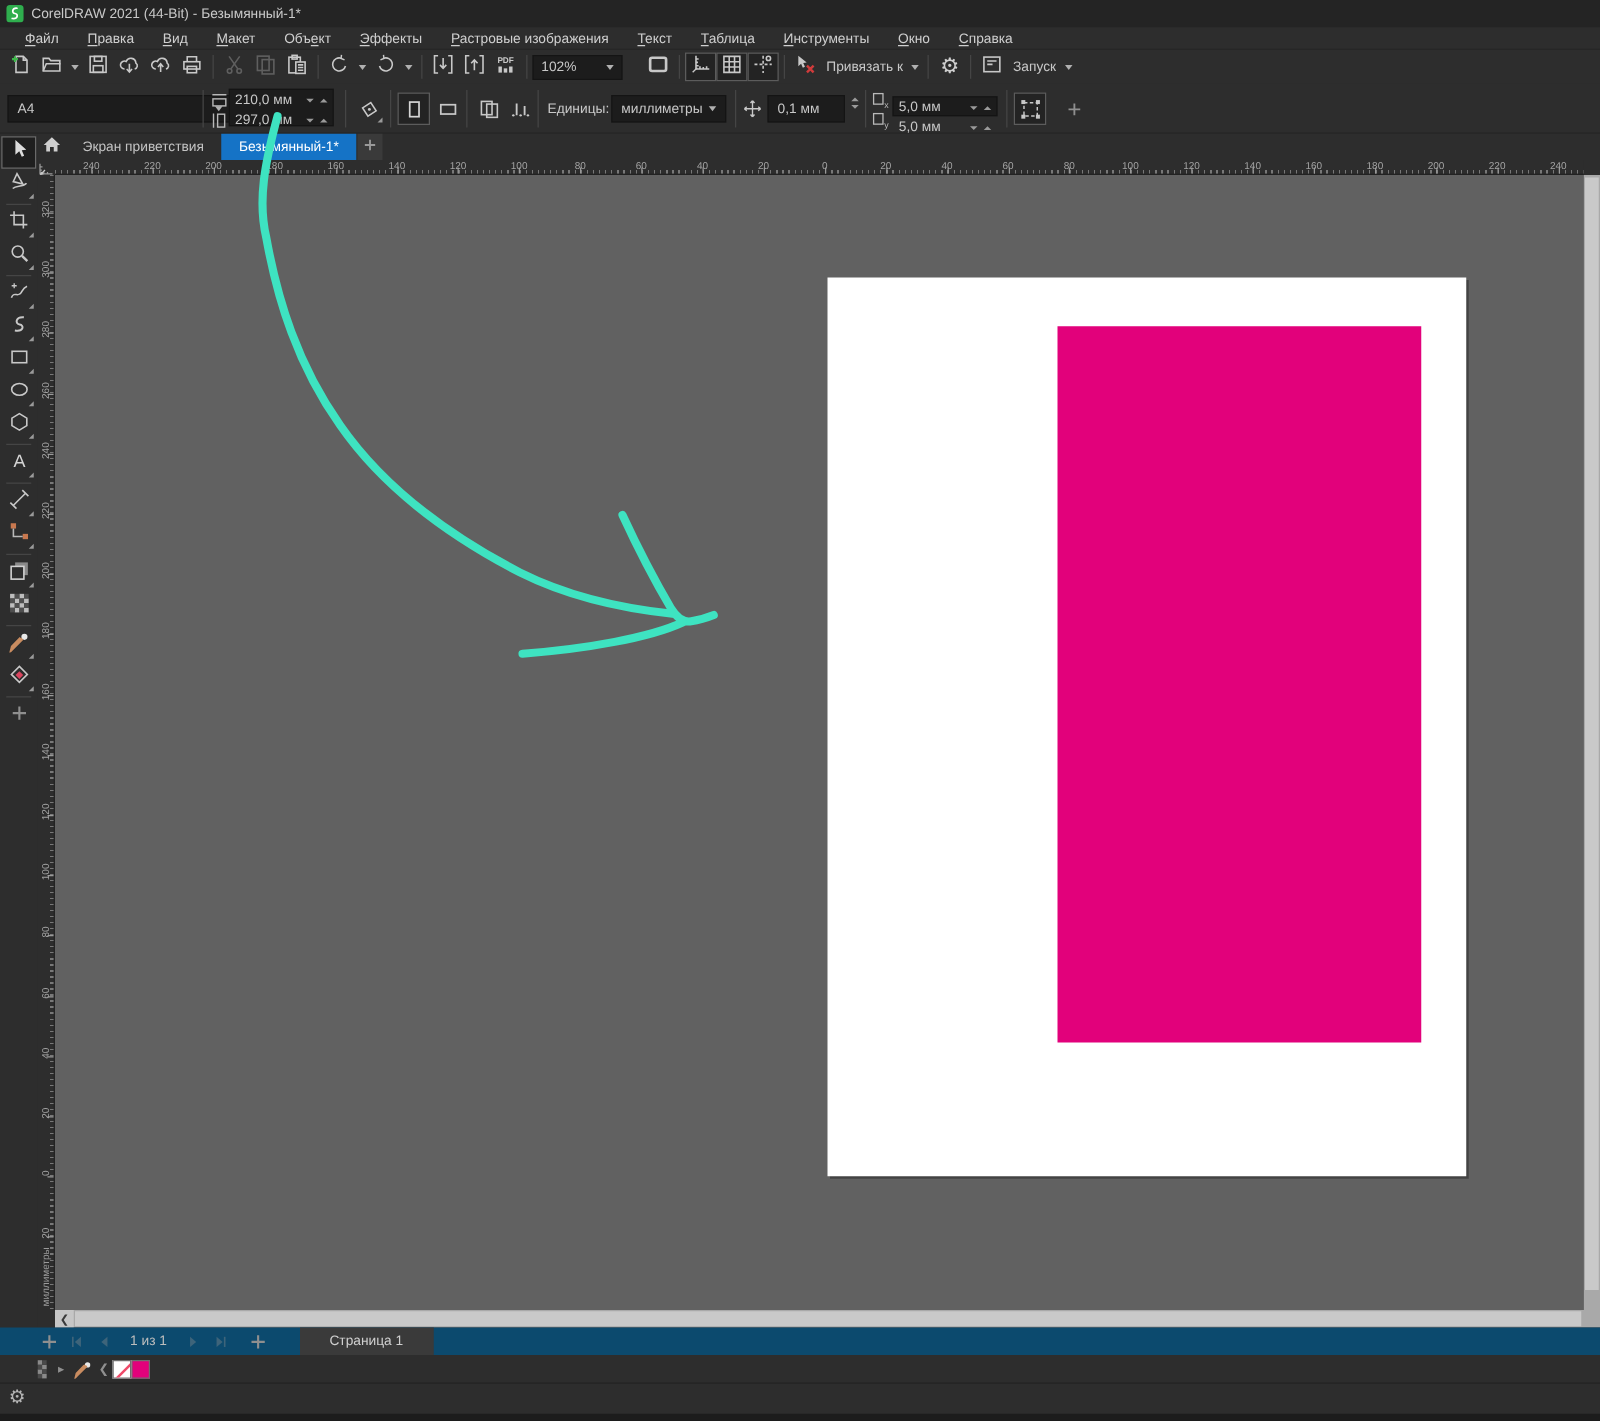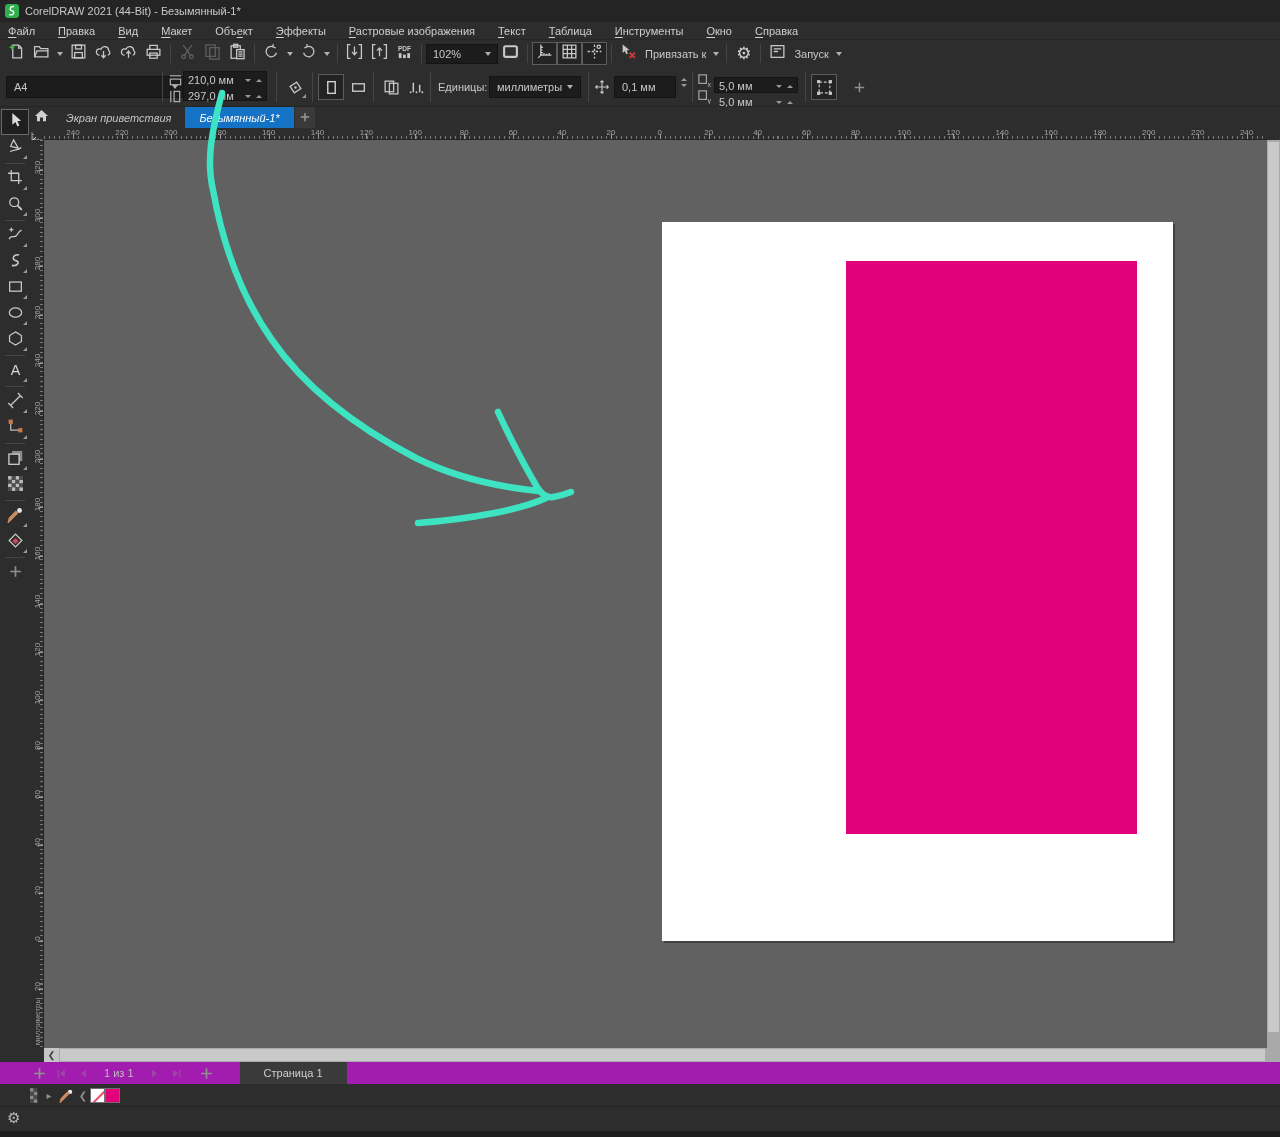--- a/index.html
+++ b/index.html
@@ -8,21 +8,21 @@
        -webkit-font-smoothing:antialiased;}
   .abs{position:absolute;}
 
   
   .titlebar{left:0;top:0;width:1280px;height:22px;background:#242424;
             display:flex;align-items:center;font-size:11px;color:#c9c9c9;}
   .app-logo{width:14px;height:14px;margin:0 6px 0 5px;display:inline-block;}
   
   .menubar{left:0;top:22px;width:1280px;height:18px;background:#2d2d2d;
            border-bottom:1px solid #262626;display:flex;align-items:center;
-           font-size:11px;color:#cfcfcf;padding-left:0;box-sizing:border-box;}
+           font-size:11px;color:#cfcfcf;padding-left:12px;box-sizing:border-box;}
   .menu-item{padding:0 8px;margin-right:7px;cursor:default;white-space:nowrap;}
   .menu-item u{text-underline-offset:2px;}
 
   
   .toolbar{left:0;top:40px;width:1280px;height:27px;background:#2d2d2d;
            display:flex;align-items:center;padding-left:4px;box-sizing:border-box;}
   .tb-btn{width:25px;height:23px;display:flex;align-items:center;justify-content:center;flex:0 0 auto;border:1px solid transparent;box-sizing:border-box;}
   .tb-btn.pressed{border-color:#5c5c5c;background:#232323;}
   .tb-btn.disabled{opacity:.32;}
   .tb-sep{width:1px;height:19px;background:#454545;margin:0 4px;flex:0 0 auto;}
@@ -46,21 +46,21 @@
   .valrow .spin{margin-left:auto;display:flex;gap:5px;align-items:center;}
   .mini-icon{position:absolute;width:15px;height:15px;}
   .pb-btn{position:absolute;width:26px;height:26px;top:7px;display:flex;align-items:center;justify-content:center;
           border:1px solid transparent;box-sizing:border-box;}
   .pb-btn.pressed{border-color:#5c5c5c;background:#232323;}
   .flyout-mark{position:absolute;right:1px;bottom:1px;width:0;height:0;
                border-left:4px solid transparent;border-bottom:4px solid #9a9a9a;}
   .vspin{position:absolute;display:flex;flex-direction:column;gap:3px;align-items:center;}
 
   
-  .tabbar{left:30px;top:107px;width:1250px;height:21px;background:#2d2d2d;display:flex;align-items:stretch;font-style:italic;}
+  .tabbar{left:30px;top:107px;width:1250px;height:21px;background:#2d2d2d;display:flex;align-items:stretch;}
   .home-btn{width:22px;display:flex;align-items:center;justify-content:center;}
   .doc-tab{display:flex;align-items:center;padding:0 14px;font-size:11px;color:#c3c3c3;white-space:nowrap;}
   .doc-tab.active{color:#fff;}
   .newtab-btn{width:20px;margin-left:1px;background:#3a3a3a;display:flex;align-items:center;justify-content:center;}
 
   
   .ruler-corner{left:30px;top:128px;width:14px;height:12px;background:#2d2d2d;}
   .ruler-h{left:44px;top:128px;width:1223px;height:12px;background:#2d2d2d;border-bottom:1px solid #222;overflow:hidden;box-sizing:border-box;}
   .ruler-h .minor{position:absolute;left:0;bottom:0;width:100%;height:3px;
      background:repeating-linear-gradient(to right,#787878 0 1px,transparent 1px 4.89px);}
@@ -90,21 +90,21 @@
   .hscroll{left:44px;top:1048px;width:1236px;height:14px;background:#a9a9a9;}
   .hscroll .sbtn{position:absolute;left:0;top:0;width:15px;height:14px;background:#c6c6c6;display:flex;align-items:center;justify-content:center;
                  color:#3a3a3a;font-size:9px;line-height:1;}
   .hscroll .thumb{position:absolute;left:16px;top:1px;width:1205px;height:12px;background:#c9c9c9;}
   .scroll-corner{left:30px;top:1048px;width:14px;height:14px;background:#2d2d2d;}
   .vscroll{left:1267px;top:140px;width:13px;height:908px;background:#a9a9a9;}
   .vscroll .thumb{position:absolute;left:1px;top:2px;width:11px;height:890px;background:#c9c9c9;}
   .ruler-corner-r{left:1267px;top:128px;width:13px;height:12px;background:#2d2d2d;}
 
   
-  .pagenav{left:0;top:1062px;width:1280px;height:22px;background:#a21caf;display:flex;align-items:center;font-size:11px;}
+  .pagenav{left:0;top:1062px;width:1280px;height:22px;background:#0c4a6e;display:flex;align-items:center;font-size:11px;}
   .pn-btn{width:22px;height:20px;display:flex;align-items:center;justify-content:center;flex:0 0 auto;}
   .pn-btn.disabled{opacity:.38;}
   .pn-label{margin:0 10px;color:#bdbdbd;white-space:nowrap;}
   .pn-tab{margin-left:22px;height:22px;display:flex;align-items:center;padding:0 24px;background:#3a3a3a;color:#cfcfcf;white-space:nowrap;}
 
   
   .palrow{left:0;top:1084px;width:1280px;height:22px;background:#2d2d2d;display:flex;align-items:center;}
   .swatch{width:15px;height:15px;box-sizing:border-box;border:1px solid #6f6f6f;flex:0 0 auto;}
   .swatch.none{background:#ffffff;position:relative;overflow:hidden;}
   .swatch.none::after{content:"";position:absolute;left:-3px;top:6px;width:24px;height:2px;background:#ef4b6a;transform:rotate(-45deg);}
@@ -246,21 +246,21 @@
     </div>
     <div class="tb-btn">
       <span><svg width="17" height="17" viewBox="0 0 16 16" fill="none" stroke="#c8c8c8" stroke-width="1.2">
           <text x="8" y="7.2" font-size="6.2" font-weight="bold" fill="#c8c8c8" stroke="none" text-anchor="middle" font-family="Liberation Sans">PDF</text>
           <rect x="2.6" y="9.6" width="2.6" height="4.6" fill="#c8c8c8" stroke="none"></rect>
           <rect x="6.6" y="11" width="2.6" height="3.2" fill="#c8c8c8" stroke="none"></rect>
           <rect x="10.6" y="9.6" width="2.6" height="4.6" fill="#c8c8c8" stroke="none"></rect>
         </svg></span>
     </div>
     <div class="tb-sep"></div>
-    <div class="tb-combo" style="width: 72px; margin-right: 0; text-align: right;">
+    <div class="tb-combo" style="width: 72px; margin-right: 16px; text-align: right;">
       <span>102%</span>
       <span class="cbx-caret tri-down"></span>
     </div>
     <div class="tb-btn">
       <span><svg width="17" height="17" viewBox="0 0 16 16" fill="none" stroke="#c8c8c8" stroke-width="1.2">
           <rect x="2" y="3" width="12" height="10" rx="1.5" stroke-width="2"></rect>
         </svg></span>
     </div>
     <div class="tb-sep"></div>
     <div class="tb-btn pressed">

